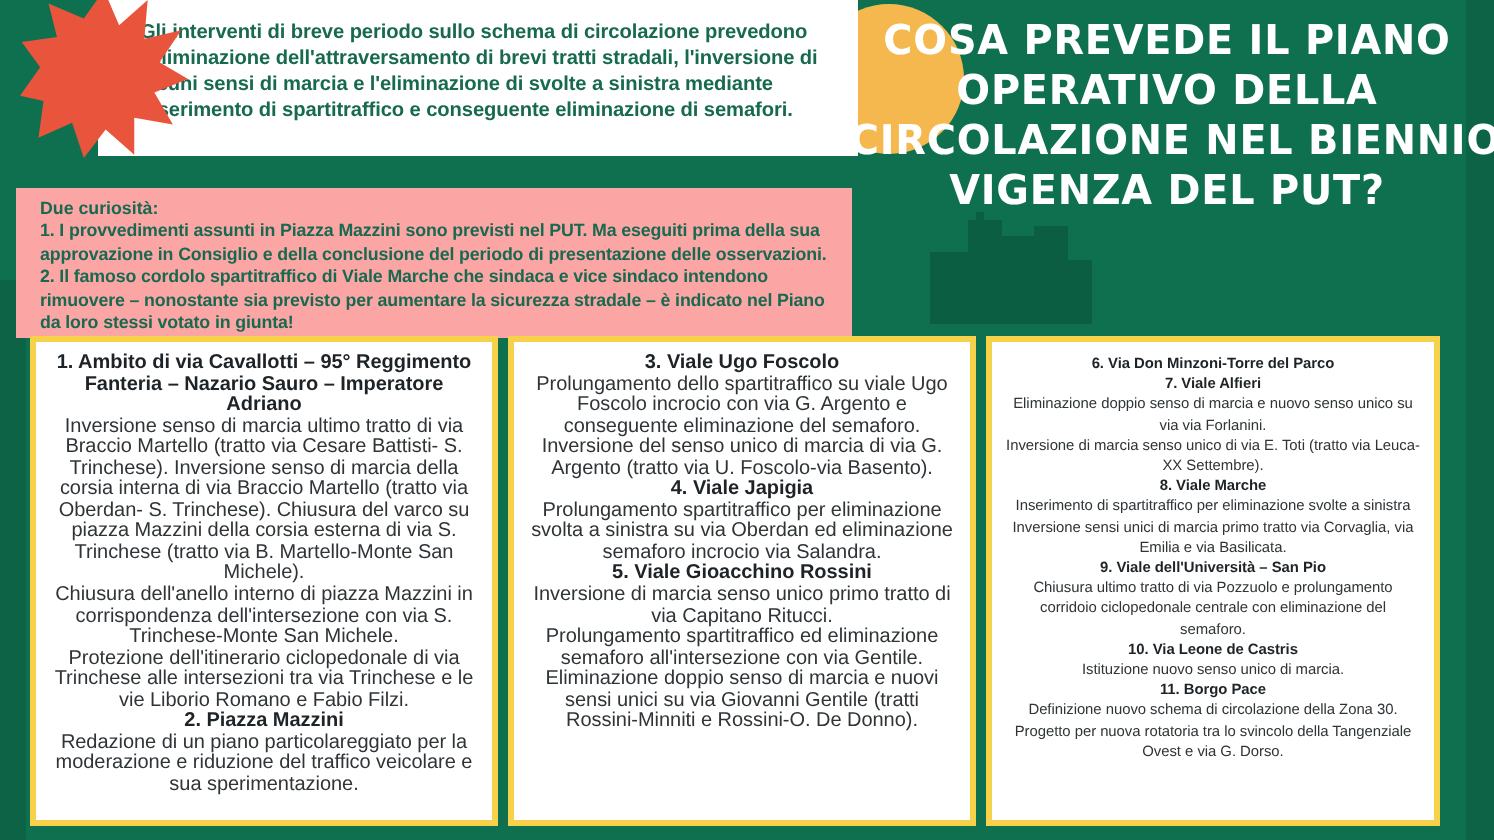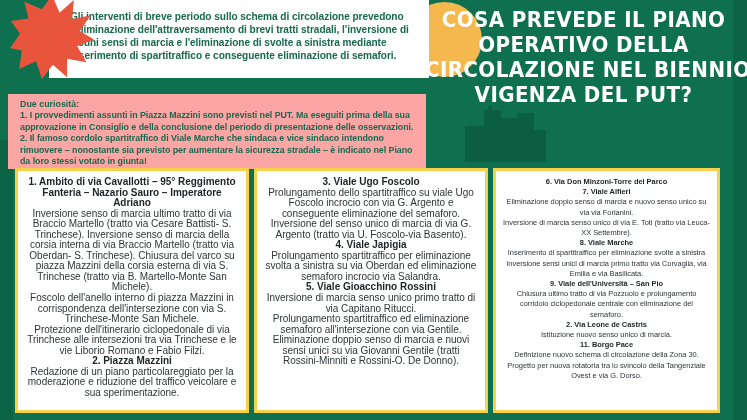--- a/index.html
+++ b/index.html
@@ -179,21 +179,21 @@
 
   <div class="curiosity">
     <div class="cur-head">Due curiosità:</div>
     <div class="cur-body">1. I provvedimenti assunti in Piazza Mazzini sono previsti nel PUT. Ma eseguiti prima della sua approvazione in Consiglio e della conclusione del periodo di presentazione delle osservazioni.  2. Il famoso cordolo spartitraffico di Viale Marche che sindaca e vice sindaco intendono rimuovere – nonostante sia previsto per aumentare la sicurezza stradale – è indicato nel Piano da loro stessi votato in giunta!</div>
   </div>
 
   <div class="cols">
     <div class="col col-1">
         <p class="h">1. Ambito di via Cavallotti – 95° Reggimento Fanteria – Nazario Sauro – Imperatore Adriano</p>
         <p>Inversione senso di marcia ultimo tratto di via Braccio Martello (tratto via Cesare Battisti- S. Trinchese). Inversione senso di marcia della corsia interna di via Braccio Martello (tratto via Oberdan- S. Trinchese).  Chiusura del varco su piazza Mazzini della corsia esterna di via S. Trinchese (tratto via B. Martello-Monte San Michele).</p>
-        <p>Foscolo dell'anello interno di piazza Mazzini in corrispondenza dell'intersezione con via S. Trinchese-Monte San Michele.</p>
+        <p>Chiusura dell'anello interno di piazza Mazzini in corrispondenza dell'intersezione con via S. Trinchese-Monte San Michele.</p>
         <p>Protezione dell'itinerario ciclopedonale di via Trinchese alle intersezioni tra via Trinchese e le vie Liborio Romano e Fabio Filzi.</p>
         <p class="h">2. Piazza Mazzini</p>
         <p>Redazione di un piano particolareggiato per la moderazione e riduzione del traffico veicolare e sua sperimentazione.</p>
       </div>
     <div class="col col-2">
         <p class="h">3. Viale Ugo Foscolo</p>
         <p>Prolungamento dello spartitraffico su viale Ugo Foscolo incrocio con via G. Argento e conseguente eliminazione del semaforo.</p>
         <p>Inversione del senso unico di marcia di via G. Argento (tratto via U. Foscolo-via Basento).</p>
         <p class="h">4. Viale Japigia</p>
         <p>Prolungamento spartitraffico per eliminazione svolta a sinistra su via Oberdan ed eliminazione semaforo incrocio via Salandra.</p>
@@ -204,20 +204,20 @@
       </div>
     <div class="col col-3">
         <p class="h">6. Via Don Minzoni-Torre del Parco</p>
         <p class="h">7. Viale Alfieri</p>
         <p>Eliminazione doppio senso di marcia e nuovo senso unico su via via Forlanini.</p>
         <p>Inversione di marcia senso unico di via E. Toti (tratto via Leuca-XX Settembre).</p>
         <p class="h">8. Viale Marche</p>
         <p>Inserimento di spartitraffico per eliminazione svolte a sinistra Inversione sensi unici di marcia primo tratto via Corvaglia, via Emilia e via Basilicata.</p>
         <p class="h">9. Viale dell'Università – San Pio</p>
         <p>Chiusura ultimo tratto di via Pozzuolo e prolungamento corridoio ciclopedonale centrale con eliminazione del semaforo.</p>
-        <p class="h">2. Via Leone de Castris</p>
+        <p class="h">10. Via Leone de Castris</p>
         <p>Istituzione nuovo senso unico di marcia.</p>
         <p class="h">11. Borgo Pace</p>
         <p>Definizione nuovo schema di circolazione della Zona 30. Progetto per nuova rotatoria tra lo svincolo della Tangenziale Ovest e via G. Dorso.</p>
       </div>
   </div>
 
 </div>
 
 </body></html>

